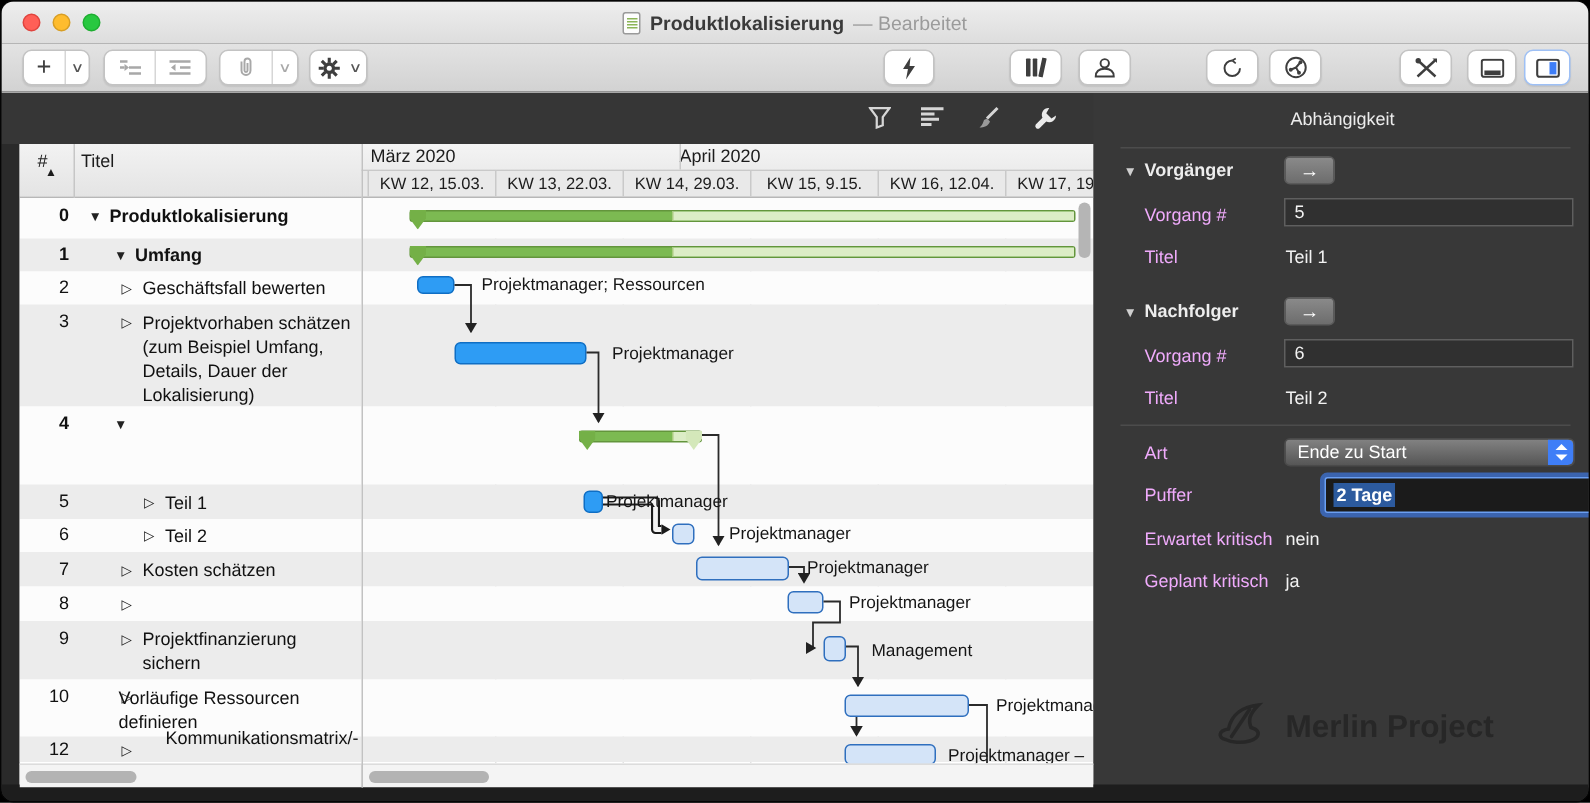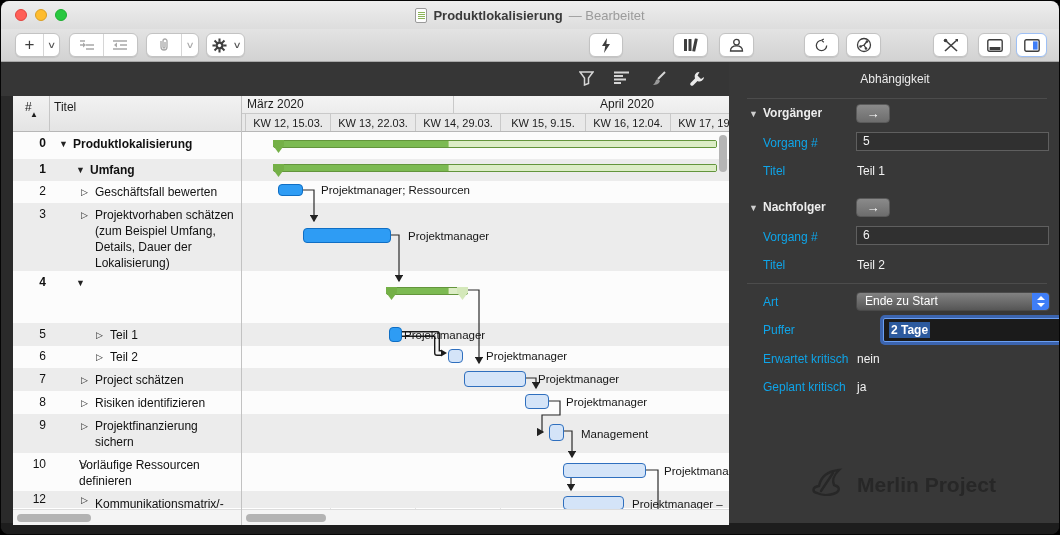--- a/index.html
+++ b/index.html
@@ -69,21 +69,21 @@
   .vscroll { position:absolute; left:478px; top:3px; width:8px; height:37px; border-radius:4px; background:#b5b5b5; z-index:7; }
   .scrollrow { position:absolute; left:0; top:413px; width:716px; height:16px; background:#f4f4f4; border-top:1px solid #dcdcdc; z-index:5; }
   .hthumb { position:absolute; top:4px; height:8px; border-radius:4px; background:#b3b3b3; }
 
   
   .inspector { position:absolute; left:728px; top:61px; width:332px; height:463px; background:#383838; color:#e6e6e6; font-size:12px; }
   .insp-title { position:absolute; top:10px; left:0; width:100%; text-align:center; color:#ececec; }
   .sep { position:absolute; left:18px; right:14px; height:1px; background:#4c4c4c; }
   .sec-tri { position:absolute; left:20px; font-size:9px; color:#cfcfcf; }
   .sec-head { position:absolute; left:34px; font-weight:bold; color:#ededed; }
-  .flabel { position:absolute; left:34px; color:#0ea5e9; }
+  .flabel { position:absolute; left:34px; color:#f0abfc; }
   .fvalue { position:absolute; left:128px; color:#f2f2f2; }
   .field { position:absolute; left:127px; width:193px; height:19px; background:#303030; border:1px solid #5f5f5f; color:#f2f2f2; font-size:12px; line-height:17px; padding-left:6px; }
   .arrowbtn { position:absolute; left:127px; width:34px; height:19px; border-radius:4px; background:linear-gradient(#8a8a8a,#6d6d6d); border:1px solid #5a5a5a; color:#fff; font-weight:bold; font-size:13px; display:flex; align-items:center; justify-content:center; line-height:1; }
   .popup { position:absolute; left:127px; width:194px; height:19px; border-radius:4px; background:linear-gradient(#828282,#565656); border:1px solid #4a4a4a; color:#fff; line-height:17px; padding-left:8px; overflow:hidden; }
   .popup .cap { position:absolute; right:0; top:0; width:17px; height:100%; background:#3f7ef7; border-radius:0 4px 4px 0; }
   .popup .cap:before { content:""; position:absolute; left:5px; top:3px; border-left:4px solid transparent; border-right:4px solid transparent; border-bottom:4px solid #fff; }
   .popup .cap:after { content:""; position:absolute; left:5px; bottom:3px; border-left:4px solid transparent; border-right:4px solid transparent; border-top:4px solid #fff; }
   .bufferfield { position:absolute; left:124px; width:199px; height:24px; background:#1b1b1b; border:1px solid #6b9ff2; border-radius:2px; box-shadow:0 0 0 3px rgba(62,125,240,.65); line-height:22px; padding-left:5px; }
   .bufferfield span { background:#2c5a9e; color:#fff; font-weight:bold; padding:1px 2px; }
   .watermark { position:absolute; left:80px; top:405px; display:flex; align-items:center; gap:12px; color:#272727; font-weight:bold; font-size:21px; }
@@ -272,21 +272,21 @@
 
     <div class="thead">
       <span style="position:absolute;left:12px;top:4px;">#</span>
       <span style="position:absolute;left:17px;top:14px;font-size:8px;">▲</span>
       <span style="position:absolute;left:41px;top:4px;">Titel</span>
       <span class="numdiv"></span>
     </div>
 
     <div class="ghead-months">
       <span class="mlabel" style="left:6px;">März 2020</span>
-      <span class="mlabel" style="left:212px;width:348px;text-align:center;">April 2020</span>
+      <span class="mlabel" style="left:212px;width:348px;text-align:left;">April 2020</span>
       <span style="position:absolute;left:212px;top:0;width:1px;height:18px;background:#c9c9c9;"></span>
     </div>
     <div class="ghead-weeks" id="weeks">
         <div class="wcell" style="left: 4px;">KW 12, 15.03.</div>
         <div class="wcell" style="left: 89px;">KW 13, 22.03.</div>
         <div class="wcell" style="left: 174px;">KW 14, 29.03.</div>
         <div class="wcell" style="left: 259px;">KW 15, 9.15.</div>
         <div class="wcell" style="left: 344px;">KW 16, 12.04.</div>
         <div class="wcell" style="left: 429px;">KW 17, 19.04.</div>
       </div>
@@ -315,37 +315,36 @@
         <div class="rownum" style="top: 195px;">5</div>
         <div class="rowtri" style="left: 83px; top: 198px;">▷</div>
         <div class="rowtitle" style="left: 97px; top: 195px; width: 129px;">Teil 1</div>
         <div class="stripe even" style="top: 214px; height: 22px;"></div>
         <div class="rownum" style="top: 217px;">6</div>
         <div class="rowtri" style="left: 83px; top: 220px;">▷</div>
         <div class="rowtitle" style="left: 97px; top: 217px; width: 129px;">Teil 2</div>
         <div class="stripe odd" style="top: 236px; height: 23px;"></div>
         <div class="rownum" style="top: 240px;">7</div>
         <div class="rowtri" style="left: 68px; top: 243px;">▷</div>
-        <div class="rowtitle" style="left: 82px; top: 240px; width: 144px;">Project schätzen</div>
+        <div class="rowtitle" style="left: 82px; top: 240px; width: 144px;">Kosten schätzen</div>
         <div class="stripe even" style="top: 259px; height: 23px;"></div>
         <div class="rownum" style="top: 263px;">8</div>
         <div class="rowtri" style="left: 68px; top: 266px;">▷</div>
-        <div class="rowtitle" style="left: 82px; top: 263px; width: 144px;">Risiken identifizieren</div>
         <div class="stripe odd" style="top: 282px; height: 39px;"></div>
         <div class="rownum" style="top: 286px;">9</div>
         <div class="rowtri" style="left: 68px; top: 289px;">▷</div>
         <div class="rowtitle" style="left: 82px; top: 286px; width: 144px;">Projektfinanzierung sichern</div>
         <div class="stripe even" style="top: 321px; height: 38px;"></div>
         <div class="rownum" style="top: 325px;">10</div>
         <div class="rowtri" style="left: 68px; top: 328px;">▷</div>
         <div class="rowtitle" style="left: 66px; top: 325px; width: 144px;">Vorläufige Ressourcen definieren</div>
         <div class="stripe odd" style="top: 359px; height: 17px;"></div>
         <div class="rownum" style="top: 360px;">12</div>
         <div class="rowtri" style="left: 68px; top: 363px;">▷</div>
-        <div class="rowtitle" style="left: 82px; top: 364px; width: 144px;">Kommunikationsmatrix/-</div>
+        <div class="rowtitle" style="left: 82px; top: 352px; width: 144px; text-align: right;">Kommunikationsmatrix/-</div>
       </div>
     <div class="gbody" id="gbody">
         <div class="gridline" style="left: 429px;"></div>
         <div class="gridline" style="left: 344px;"></div>
         <div class="gridline" style="left: 259px;"></div>
         <div class="gridline" style="left: 174px;"></div>
         <div class="gridline" style="left: 89px;"></div>
       <svg id="connsvg" width="488" height="377" style="position:absolute;left:0;top:0;z-index:3;">
         <defs>
           <marker id="arr" markerWidth="7" markerHeight="7" refX="5" refY="3.5" orient="auto">

